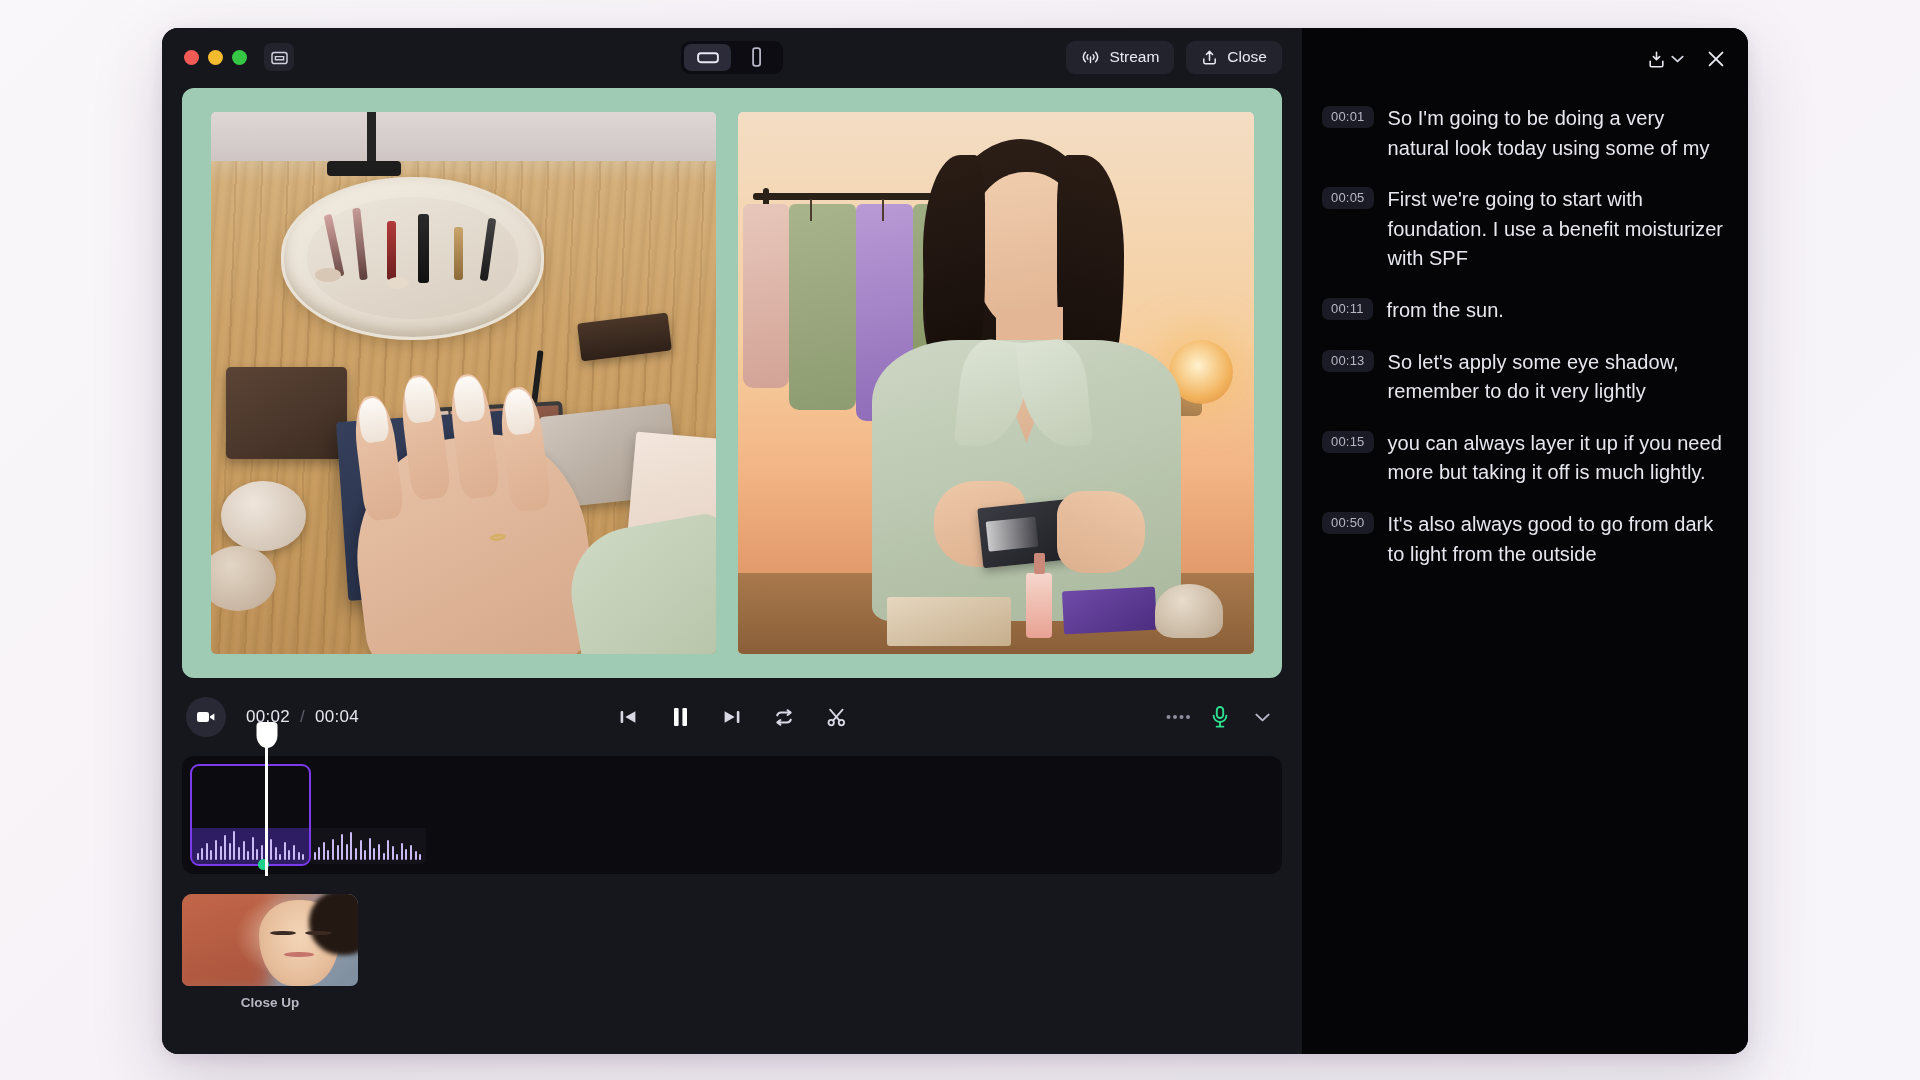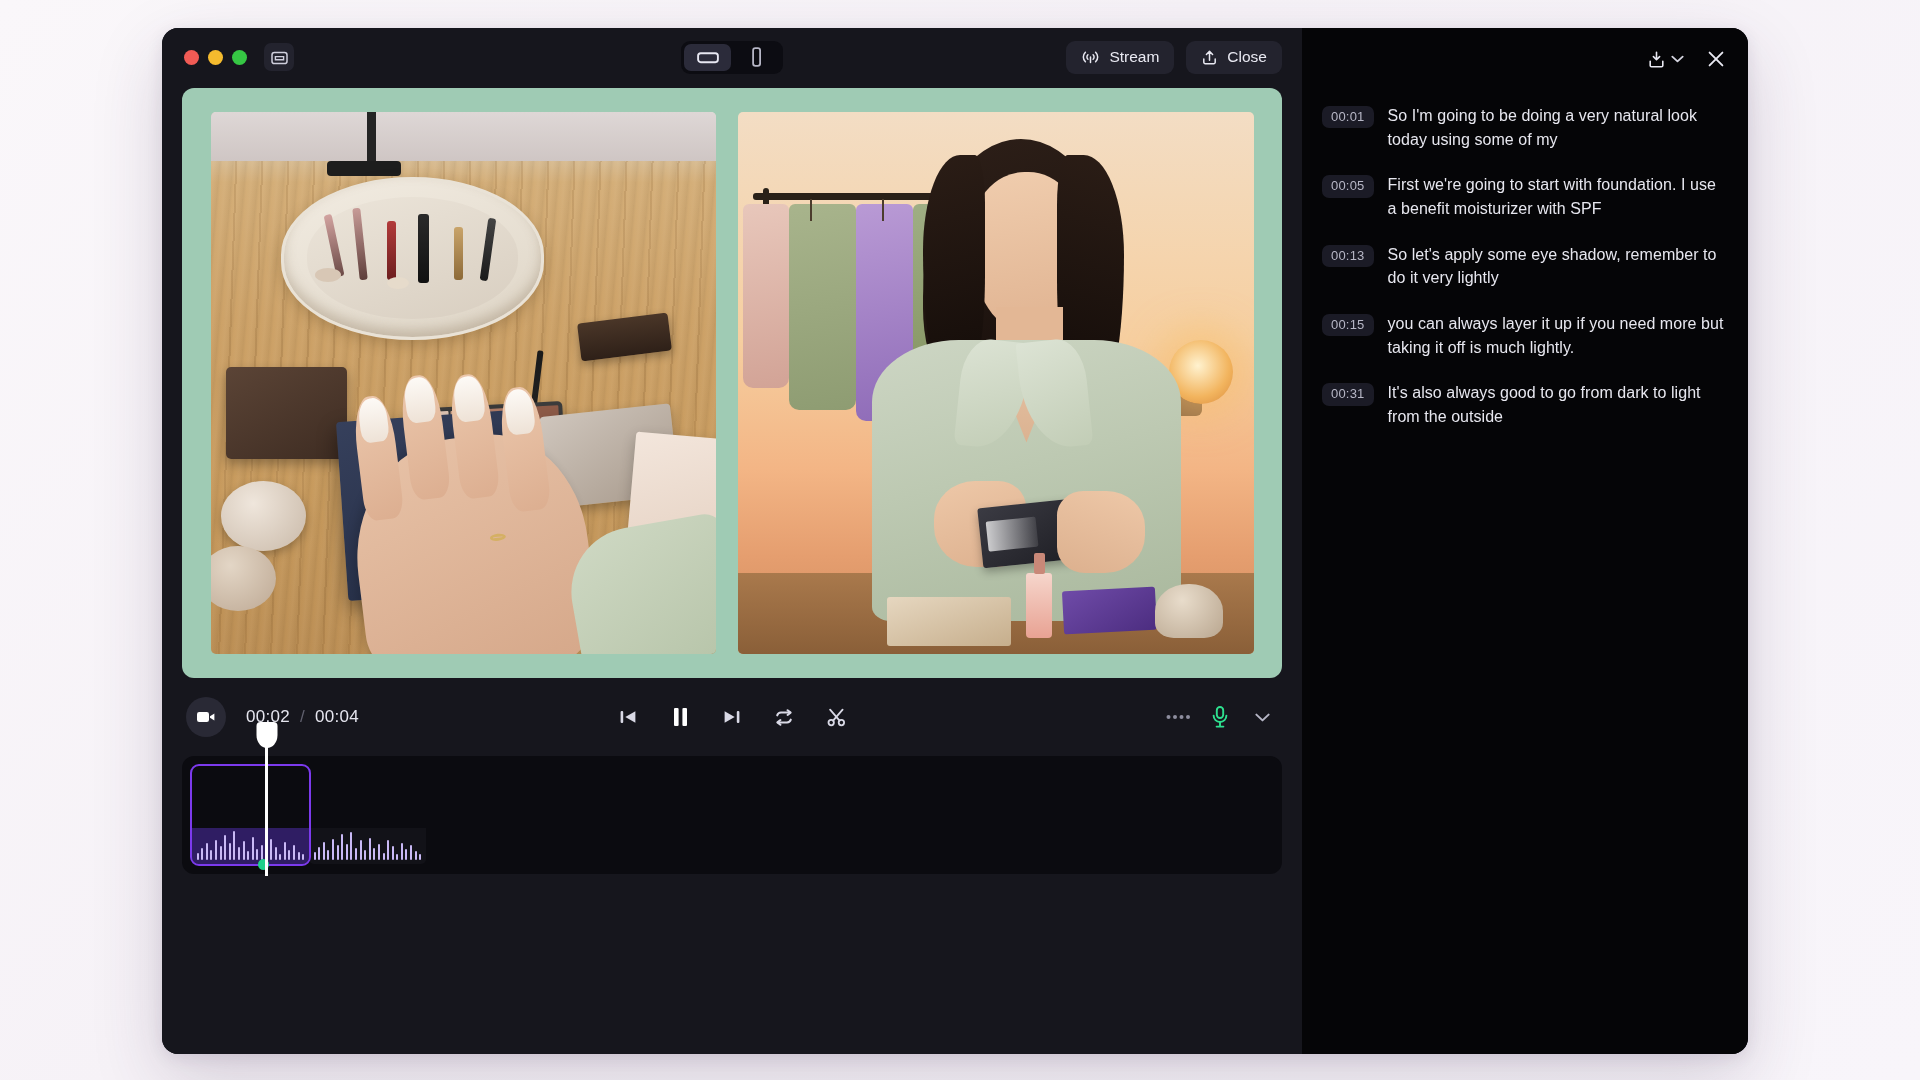--- a/index.html
+++ b/index.html
@@ -520,21 +520,21 @@
     color: #b7b7c6;
     font-size: 13px;
     padding: 4px 9px 4px 9px;
     border-radius: 7px;
     line-height: 1.1;
     margin-top: 2px;
     letter-spacing: 0.2px;
   }
   .tr-text {
     color: #e7e7ef;
-    font-size: 16px;
+    font-size: 20px;
     line-height: 1.48;
     letter-spacing: 0.05px;
   }
   svg { display: block; }
 </style>
 </head>
 <body>
 
 <div id="app-window">
 
@@ -893,20 +893,34 @@
       </div>
 
       <div id="marker-dot"></div>
       <div id="playhead">
         <div id="playhead-handle"></div>
       </div>
     </div>
 
     <div id="scenes-row">
 
+      <div class="scene-card">
+        <div class="scene-thumb">
+          <div class="mini-close" style="flex:1">
+            <div class="blur1"></div>
+              <div class="halo"></div>
+            <div class="fc"></div>
+              <div class="hairc"></div>
+            <div class="eye" style="left:50%"></div>
+              <div class="eye" style="left:70%"></div>
+            <div class="lip"></div>
+          </div>
+        </div>
+        <div class="scene-label">Close Up</div>
+      </div>
     </div>
 
   </div>
 
   <div id="transcript-pane">
     <div id="transcript-header">
       <div id="download-group">
         <span>
           <svg width="19" height="19" viewBox="0 0 19 19" fill="none" stroke="#e9e9f2" stroke-width="1.6" stroke-linecap="round" stroke-linejoin="round">
             <path d="M9.5 2.2v7.4M6.4 6.6l3.1 3.1 3.1-3.1"></path>
@@ -931,27 +945,31 @@
     <div id="transcript-list">
         <div class="tr-row">
           <div class="tr-time">00:01</div>
           <div class="tr-text">So I'm going to be doing a very natural look today using some of my</div>
         </div>
         <div class="tr-row">
           <div class="tr-time">00:05</div>
           <div class="tr-text">First we're going to start with foundation. I use a benefit moisturizer with SPF</div>
         </div>
         <div class="tr-row">
+          <div class="tr-time">00:11</div>
+          <div class="tr-text">from the sun.</div>
+        </div>
+        <div class="tr-row">
           <div class="tr-time">00:13</div>
           <div class="tr-text">So let's apply some eye shadow, remember to do it very lightly</div>
         </div>
         <div class="tr-row">
           <div class="tr-time">00:15</div>
           <div class="tr-text">you can always layer it up if you need more but taking it off is much lightly.</div>
         </div>
         <div class="tr-row">
-          <div class="tr-time">00:31</div>
+          <div class="tr-time">00:50</div>
           <div class="tr-text">It's also always good to go from dark to light from the outside</div>
         </div>
       </div>
   </div>
 
 </div>
 
 </body></html>

